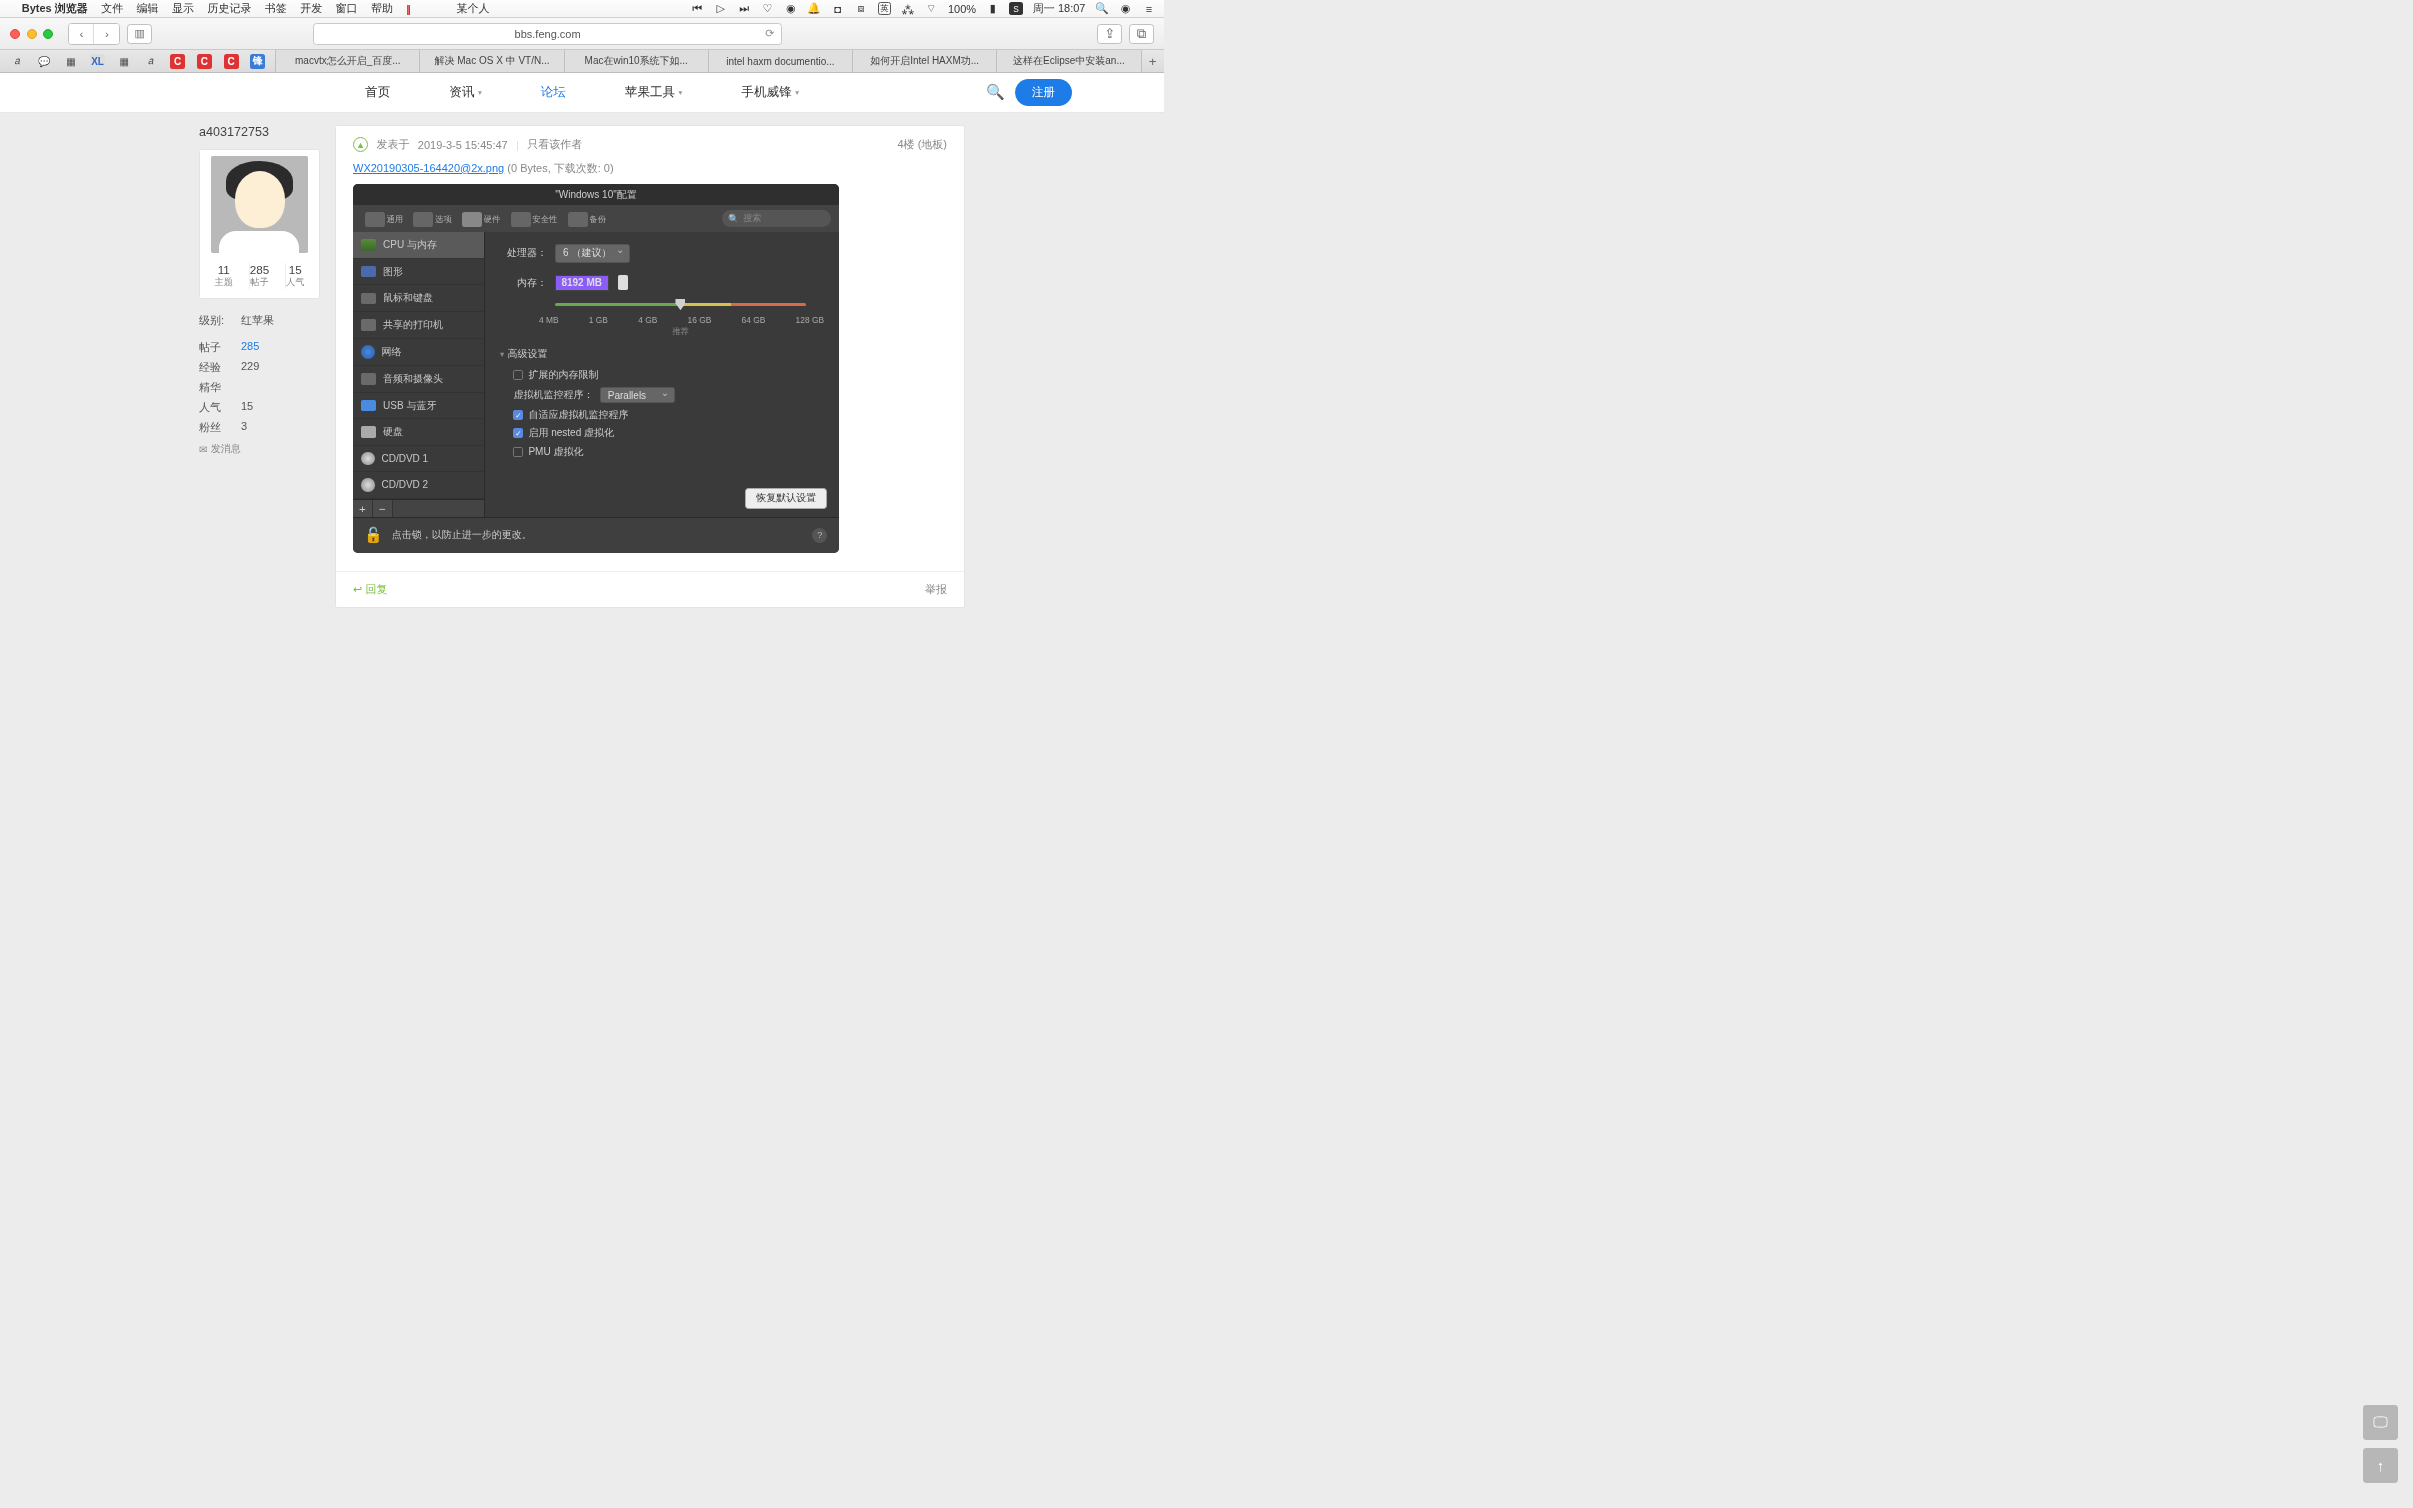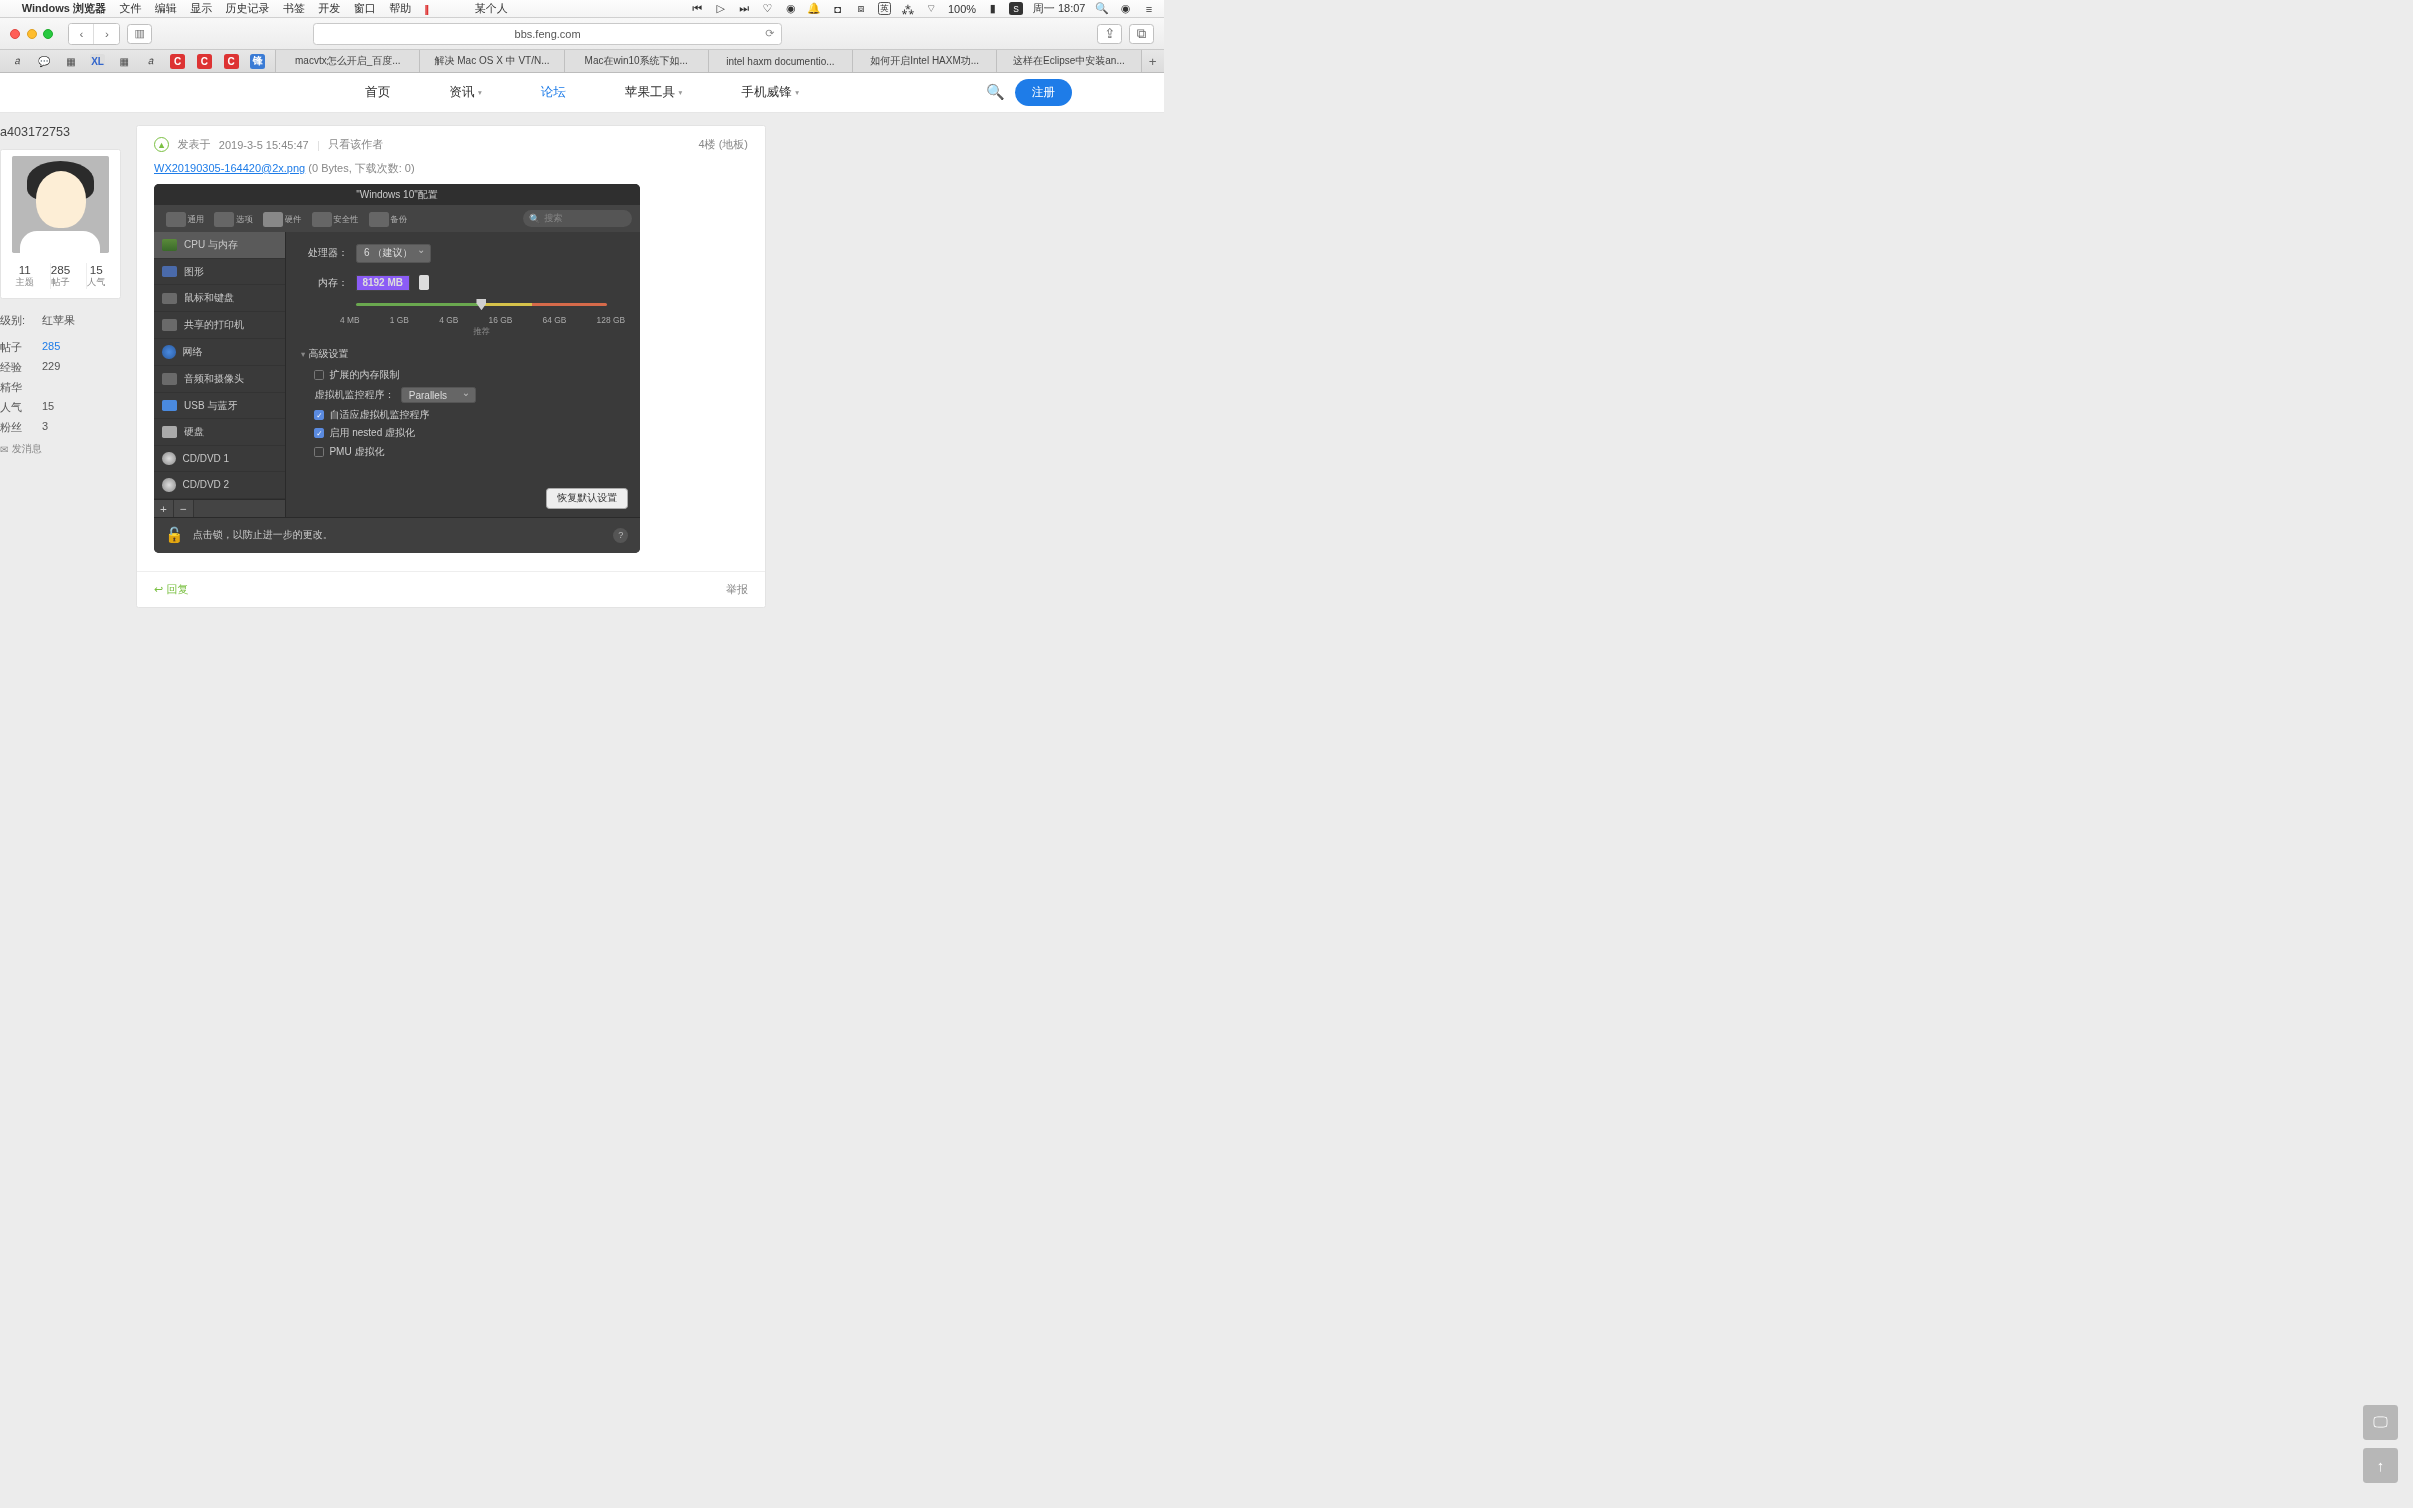--- a/index.html
+++ b/index.html
@@ -40,21 +40,21 @@
 
 
 .site-nav { height: 40px; background: #fff; border-bottom: 0.8px solid #e6e6e6; display: flex; align-items: center; justify-content: center; gap: 59px; position: relative; }
 .site-nav a { color: #333; font-size: 12.6px; display: flex; align-items: center; gap: 3.4px; }
 .site-nav a.active { color: #1e7ce8; }
 .site-nav .caret { font-size: 7.5px; color: #999; }
 .site-nav .search-ico { position: absolute; right: 159px; font-size: 15px; color: #333; }
 .site-nav .register { position: absolute; right: 92px; background: #1e7ce8; color: #fff; border-radius: 17px; padding: 5.9px 17px; font-size: 11.7px; }
 
 
-.page { padding: 11.7px 0 0 0; display: flex; gap: 15px; align-items: flex-start; }
+.page { padding: 11.7px 0 0 0; display: flex; justify-content: center; gap: 15px; align-items: flex-start; }
 .left-col { width: 121px; }
 .right-col { width: 630px; }
 
 
 .user-name { font-size: 12.6px; color: #444; margin-bottom: 10px; }
 .user-card { background: #fff; border: 0.8px solid #e3e3e3; border-radius: 2.5px; padding: 6.7px 6.7px 5px; }
 .avatar { width: 97px; height: 97px; margin: 0 auto 6.7px; background: #b9b9b9; border-radius: 1.7px; position: relative; overflow: hidden; }
 .avatar-face { position: absolute; top: 15px; left: 23.5px; width: 50px; height: 57px; background: #fdeed6; border-radius: 50% 50% 45% 45%; }
 .avatar-hair { position: absolute; top: 5px; left: 15px; width: 67px; height: 40px; background: #2b2b2b; border-radius: 50% 50% 30% 30%; }
 .avatar-body { position: absolute; bottom: 0; left: 8.4px; width: 80px; height: 22px; background: #fff; border-radius: 17px 17px 0 0; }
@@ -140,21 +140,21 @@
 
 
 .float-btns { position: fixed; right: 15px; bottom: 25px; display: flex; flex-direction: column; gap: 8.4px; }
 .float-btns div { width: 35px; height: 35px; background: #b7b7b7; border-radius: 3.4px; display: flex; align-items: center; justify-content: center; color: #fff; font-size: 15px; }
 </style>
 </head>
 <body>
 
 <div class="menubar">
   <span class="apple"></span>
-  <b>Windows 浏览器</b>
+  <b>Bytes 浏览器</b>
   <span>文件</span>
   <span>编辑</span>
   <span>显示</span>
   <span>历史记录</span>
   <span>书签</span>
   <span>开发</span>
   <span>窗口</span>
   <span>帮助</span>
   <span class="redbar">||</span>
   <span style="margin-left:34px">某个人</span>

